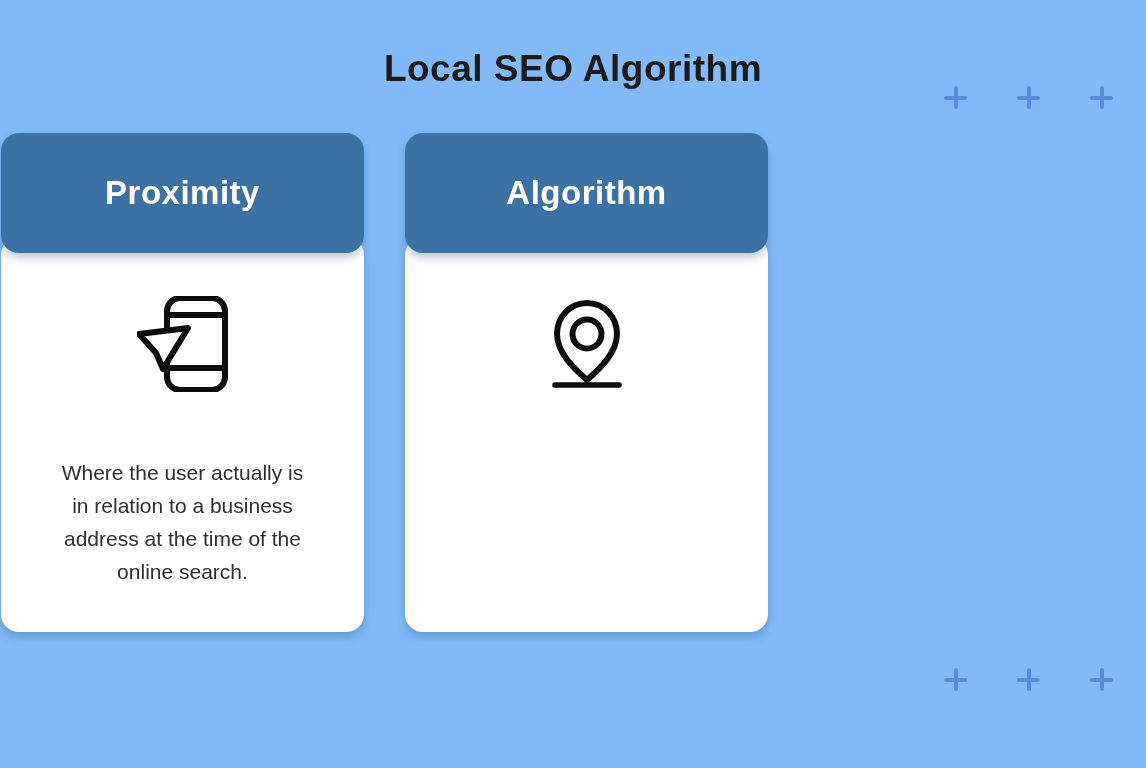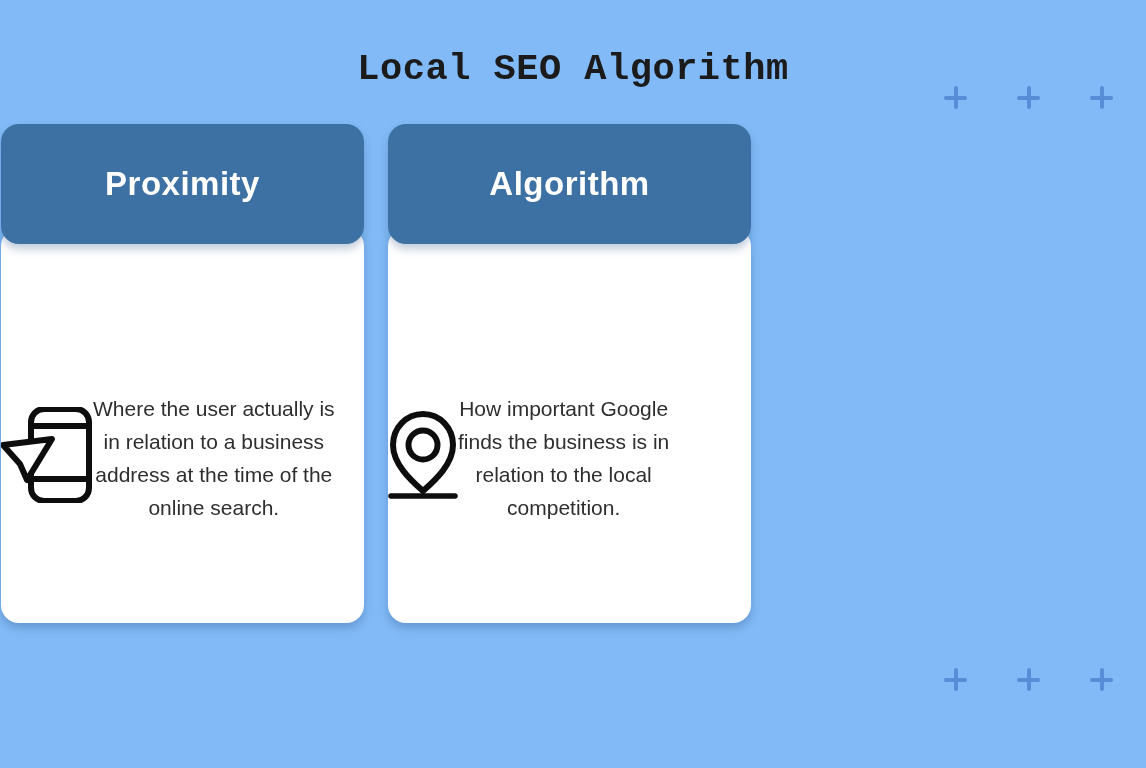--- a/index.html
+++ b/index.html
@@ -14,28 +14,27 @@
   .page-title {
     position: absolute;
     top: 48px;
     left: 0;
     width: 100%;
     text-align: center;
     font-size: 37px;
     font-weight: 800;
     letter-spacing: 0.5px;
     color: #1b1b1b;
-    font-family: Liberation Mono, monospace;
   }
   .cards {
     position: absolute;
-    top: 124px;
+    top: 133px;
     left: 1px;
     display: flex;
-    gap: 24px;
+    gap: 41px;
     align-items: center;
   }
   .card { width: 363px; position: relative; }
   .card-header {
     position: relative;
     z-index: 2;
     height: 120px;
     border-radius: 18px;
     background: #3e71a3;
     display: flex;
@@ -51,21 +50,21 @@
   }
   .card-body {
     position: relative;
     z-index: 1;
     margin-top: -16px;
     height: 395px;
     border-radius: 18px;
     background: #ffffff;
     box-shadow: 0 5px 9px rgba(70, 112, 166, 0.45);
     display: flex;
-    flex-direction: row;
+    flex-direction: column;
     align-items: center;
   }
   .icon-wrap {
     margin-top: 59px;
     height: 96px;
     display: flex;
     align-items: center;
     justify-content: center;
   }
   .card-text {
@@ -134,24 +133,20 @@
         <span class="card-title">Algorithm</span>
       </div>
       <div class="card-body">
         <div class="icon-wrap">
           <svg width="70" height="88" viewBox="0 0 70 88">
             <path d="M35 3 C18 3 5 17 5 34 C5 54 25 71 35 80 C45 71 65 54 65 34 C65 17 52 3 35 3 Z" fill="none" stroke="#0d0d0d" stroke-width="6" stroke-linejoin="round"></path>
             <circle cx="35" cy="34" r="14.5" fill="none" stroke="#0d0d0d" stroke-width="6"></circle>
             <line x1="3" y1="85" x2="67" y2="85" stroke="#0d0d0d" stroke-width="5.5" stroke-linecap="round"></line>
           </svg>
         </div>
-        <div class="card-text">How important Google
-finds the business is in
-relation to the local
-competition.</div>
       </div>
     </div>
 
 
   </div>
 
   <div class="plus-row bottom">
     <span class="plus"></span>
     <span class="plus"></span>
     <span class="plus"></span>

